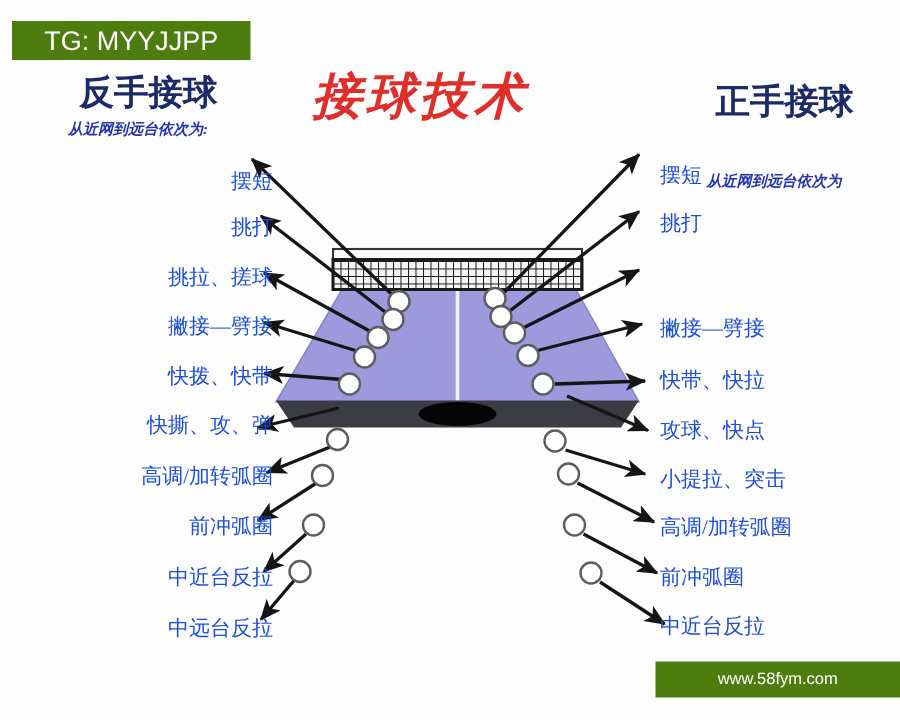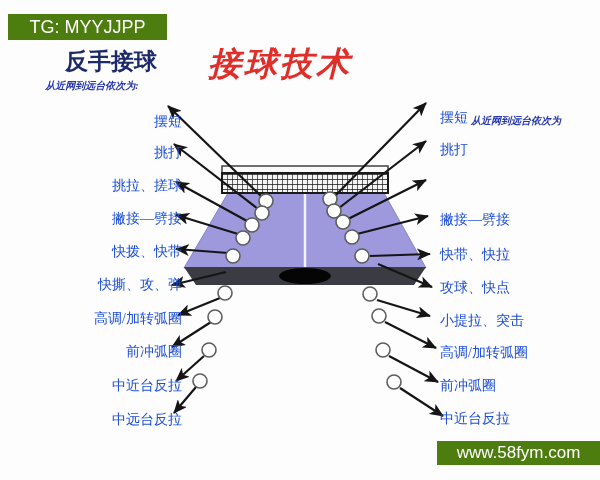--- a/index.html
+++ b/index.html
@@ -3,24 +3,24 @@
 <meta charset="utf-8">
 <style>
   html,body{margin:0;padding:0;background:#ffffff;}
   .page{position:relative;width:600px;height:480px;background:#fdfdfd;overflow:hidden;
         font-family:"Liberation Serif", serif;}
   .diagram-svg{position:absolute;left:0;top:0;z-index:1;}
   .badge{position:absolute;z-index:3;background:#4d7c0f;color:#ffffff;
          font-family:"Liberation Sans", sans-serif;font-size:18px;
          display:flex;align-items:center;justify-content:center;}
   .badge.tl{left:8px;top:14px;width:159px;height:26px;}
-  .badge.br{left:437px;top:441px;width:163px;height:24px;font-size:17px;}
+  .badge.br{left:437px;top:441px;width:163px;height:24px;font-size:11px;}
   .heading{position:absolute;z-index:2;color:#1d2a68;font-weight:bold;
            font-size:23px;text-align:center;white-space:nowrap;}
-  .heading.left{left:44px;top:46px;width:134px;}
+  .heading.left{left:32px;top:46px;width:134px;}
   .heading.right{left:466px;top:52px;width:114px;}
   .subheading{position:absolute;z-index:2;color:#2535ad;font-weight:bold;font-style:italic;
               font-size:10px;text-align:center;white-space:nowrap;}
   .subheading.left{left:2px;top:79px;width:180px;}
   .subheading.right{left:432px;top:86px;width:168px;margin-top:28px;}
   .main-title{position:absolute;z-index:2;left:208px;top:42px;width:184px;text-align:left;
               color:#df2f2b;font-weight:bold;font-style:italic;font-size:33px;
               letter-spacing:3px;white-space:nowrap;}
   .label{position:absolute;z-index:2;color:#1d4ed8;font-size:14px;line-height:25px;white-space:nowrap;}
   .col-left .label{right:0;text-align:right;}
@@ -113,20 +113,21 @@
     </g>
   </svg>
 
   <div class="badge tl">TG: MYYJJPP</div>
 
   <div class="heading left">反手接球</div>
   <div class="subheading left">从近网到远台依次为:</div>
 
   <div class="main-title">接球技术</div>
 
+  <div class="heading right">正手接球</div>
   <div class="subheading right">从近网到远台依次为</div>
 
   <div class="col-left">
     <div class="label" style="top:109px">摆短</div>
     <div class="label" style="top:140px">挑打</div>
     <div class="label" style="top:173px">挑拉、搓球</div>
     <div class="label" style="top:206px">撇接—劈接</div>
     <div class="label" style="top:239px">快拨、快带</div>
     <div class="label" style="top:272px">快撕、攻、弹</div>
     <div class="label" style="top:306px">高调/加转弧圈</div>

